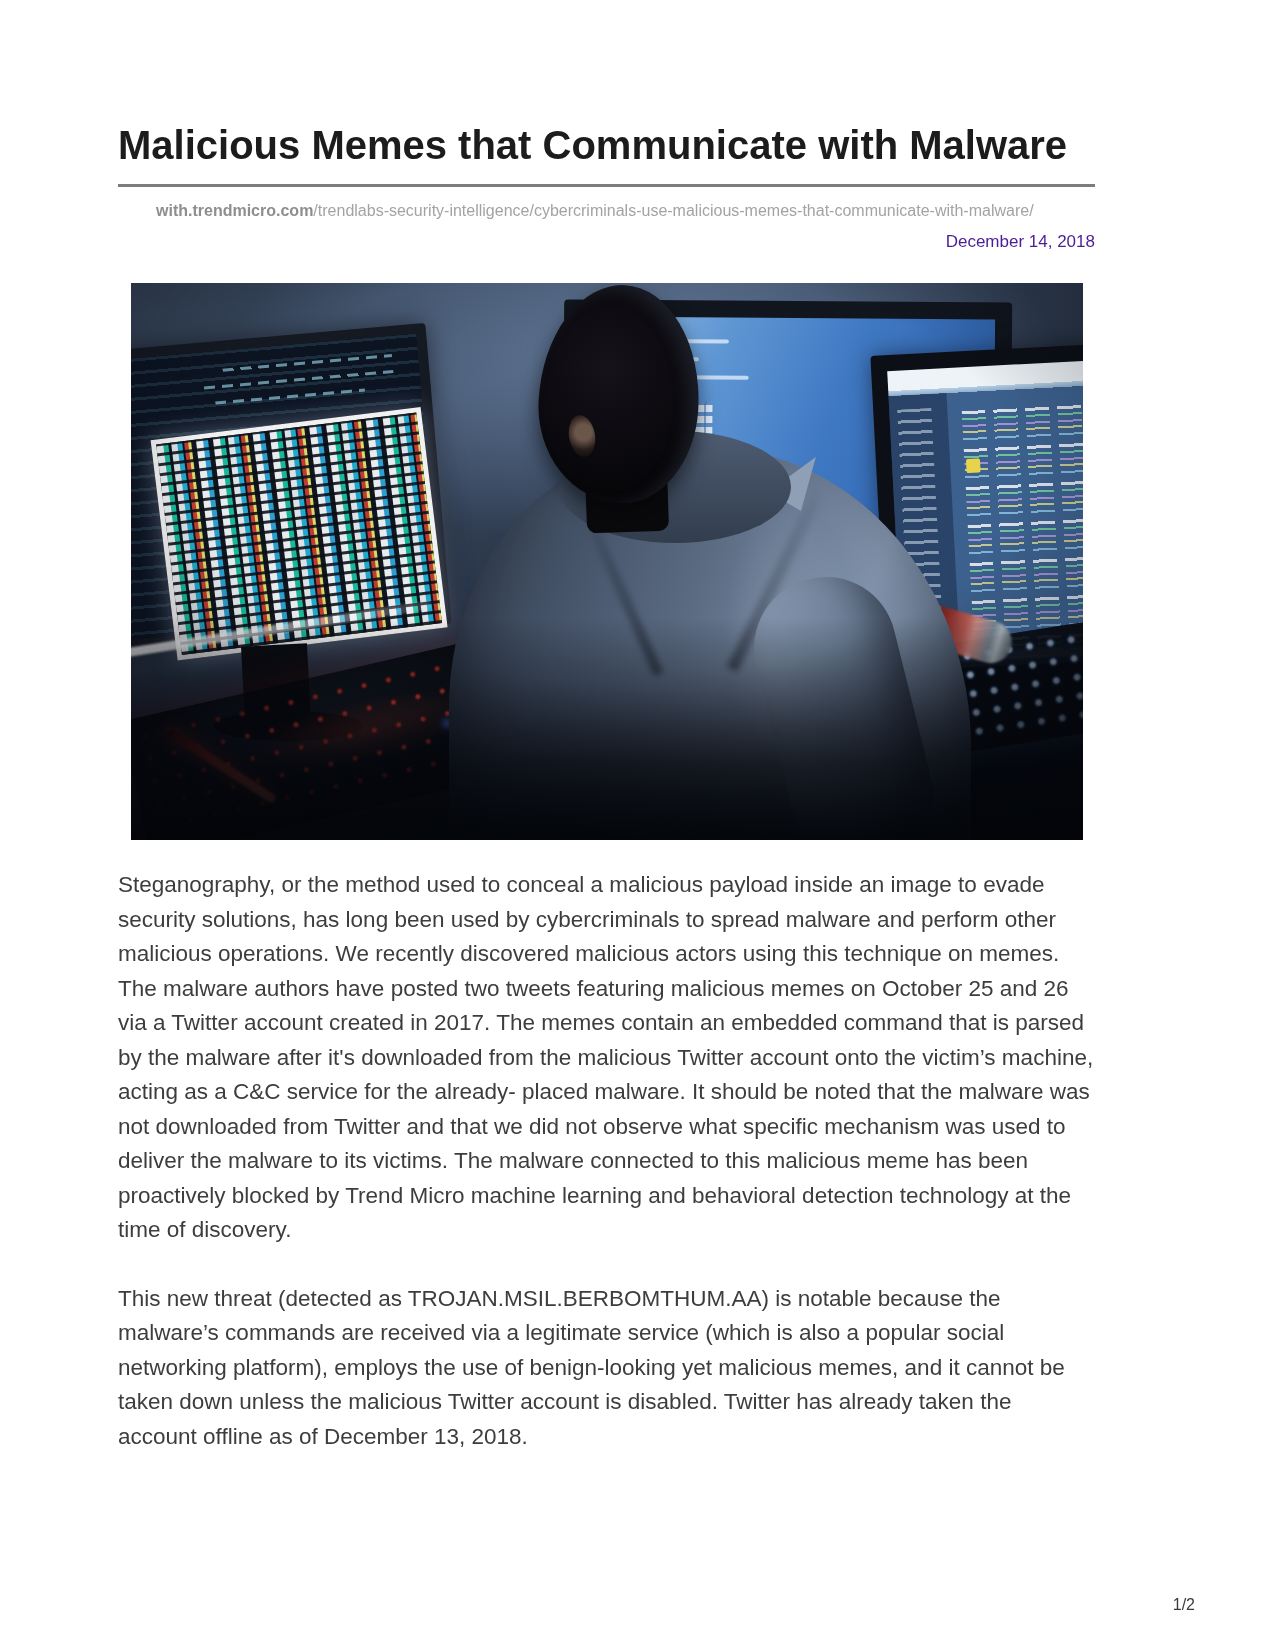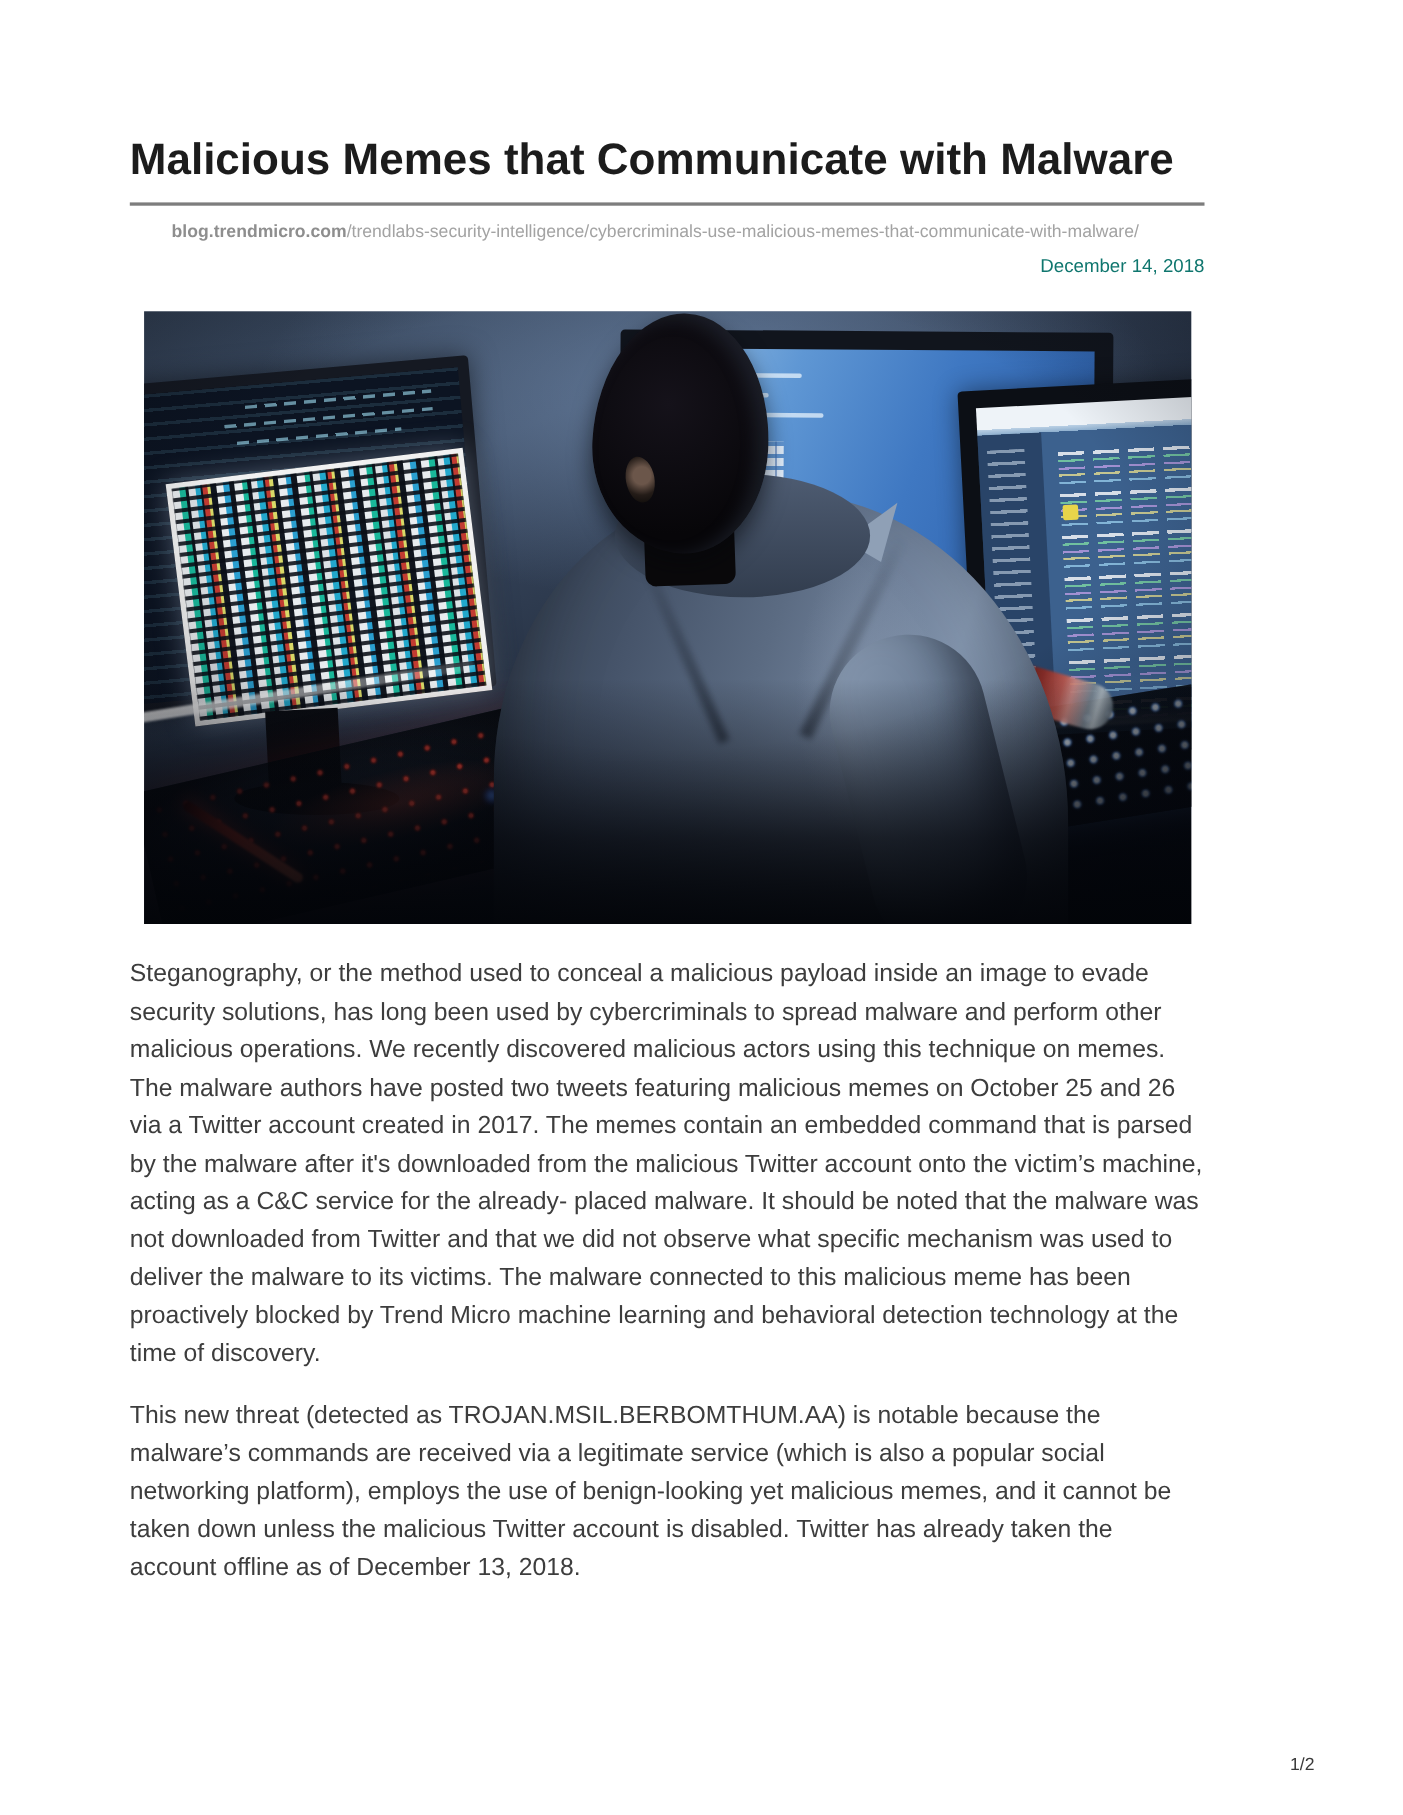--- a/index.html
+++ b/index.html
@@ -12,25 +12,25 @@
   h1.title{
     margin:126px 0 0 0;font-size:40px;line-height:38px;font-weight:bold;color:#1c1c1c;
     letter-spacing:0;
   }
   .rule{height:3px;background:#7d7d7d;border:none;margin:20px 0 0 0;}
   .url{
     margin:10px 0 0 0;font-size:16px;line-height:27px;color:#a3a3a3;
     text-indent:38px;word-break:break-all;
   }
   .url .url-domain{font-weight:bold;color:#8e8e8e;}
-  .date{margin:7px 0 0 0;font-size:17px;line-height:22px;color:#0f766e;text-align:right;}
+  .date{margin:7px 0 0 0;font-size:17px;line-height:22px;color:#4c1d95;text-align:right;}
   .body-par{
     margin:28px 0 0 0;font-size:22.5px;line-height:34.5px;color:#3d3d3d;
   }
-  .body-par + .body-par{margin-top:22px;}
+  .body-par + .body-par{margin-top:34px;}
   .pageno{position:absolute;top:1596px;right:80px;font-size:16px;color:#3a3a3a;}
 
   
   .photo{
     position:relative;margin:30px 0 0 13px;width:952px;height:557px;overflow:hidden;
     background:
       radial-gradient(ellipse 62% 48% at 54% 14%, rgba(130,158,196,0.55), rgba(130,158,196,0) 70%),
       linear-gradient(158deg,#36455a 0%,#3c4c64 26%,#2a3649 48%,#16202f 68%,#0a101c 85%,#060a12 100%);
   }
   .photo *{position:absolute;}
@@ -158,21 +158,21 @@
 </style>
 </head>
 <body>
 
 <div class="content">
 
   <h1 class="title">Malicious Memes that Communicate with Malware</h1>
 
   <hr class="rule">
 
-  <p class="url"><span class="url-domain">blog.trendmicro.com</span><span class="url-path">/trendlabs-security-intelligence/cybercriminals-use-malicious-memes-that-communicate-with-malware/</span></p>
+  <p class="url"><span class="url-domain">with.trendmicro.com</span><span class="url-path">/trendlabs-security-intelligence/cybercriminals-use-malicious-memes-that-communicate-with-malware/</span></p>
 
   <div class="date">December 14, 2018</div>
 
   <div class="photo" role="img" aria-label="Person in a gray hoodie seen from behind at a desk with three monitors displaying code, a red backlit keyboard and a blue-white backlit keyboard">
 
     <div class="lm-frame">
       <div class="lm-screen">
         <div class="lm-tline lm-t1"></div>
         <div class="lm-tline lm-t2"></div>
         <div class="lm-tline lm-t3"></div>

